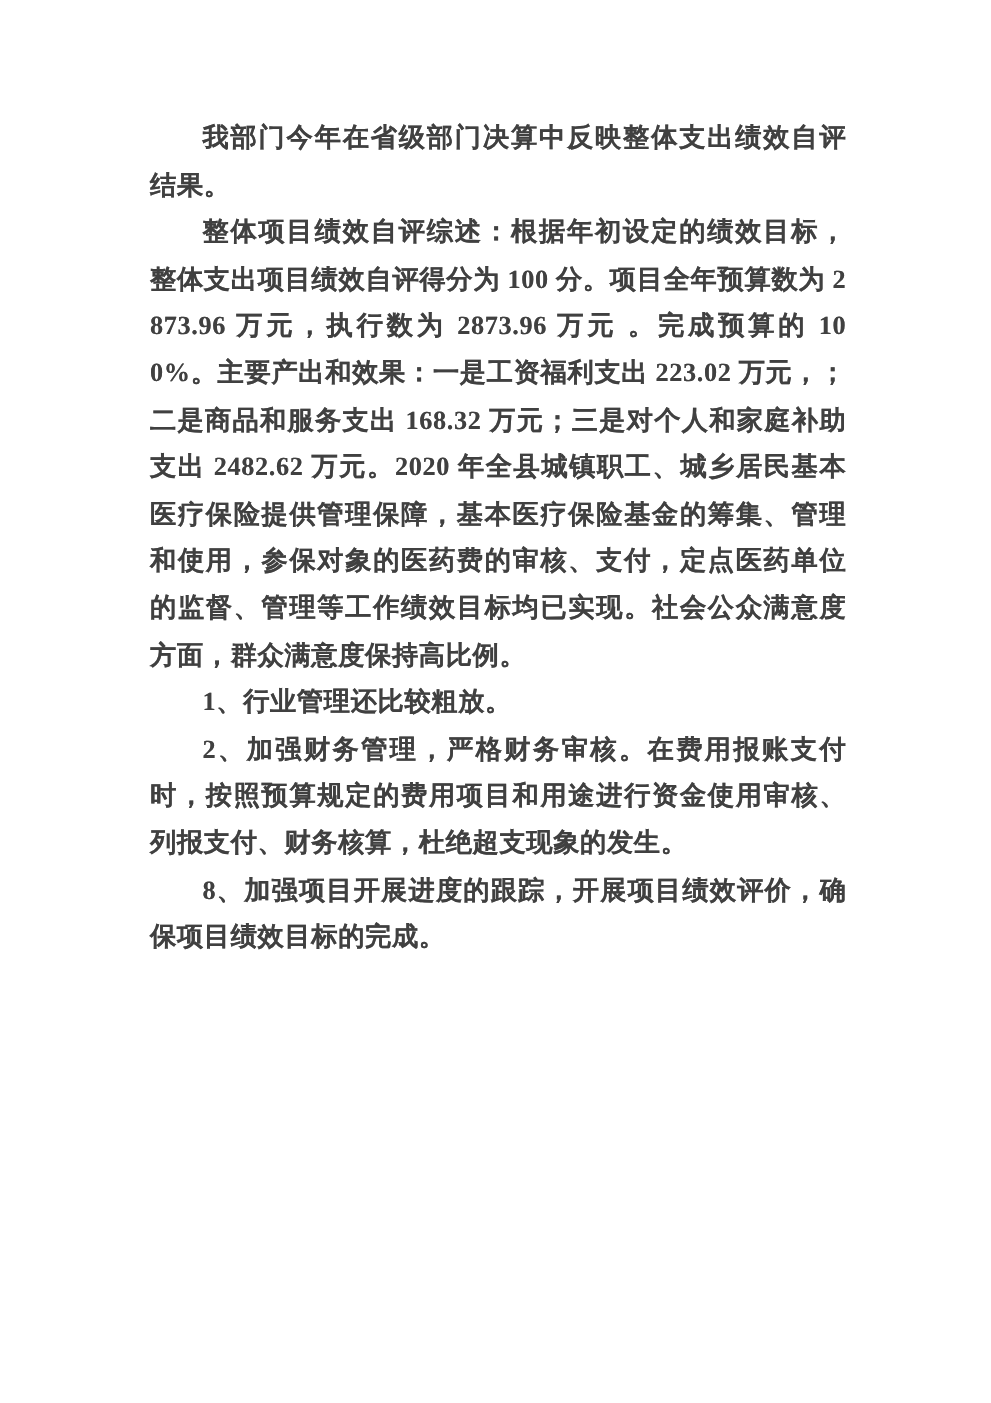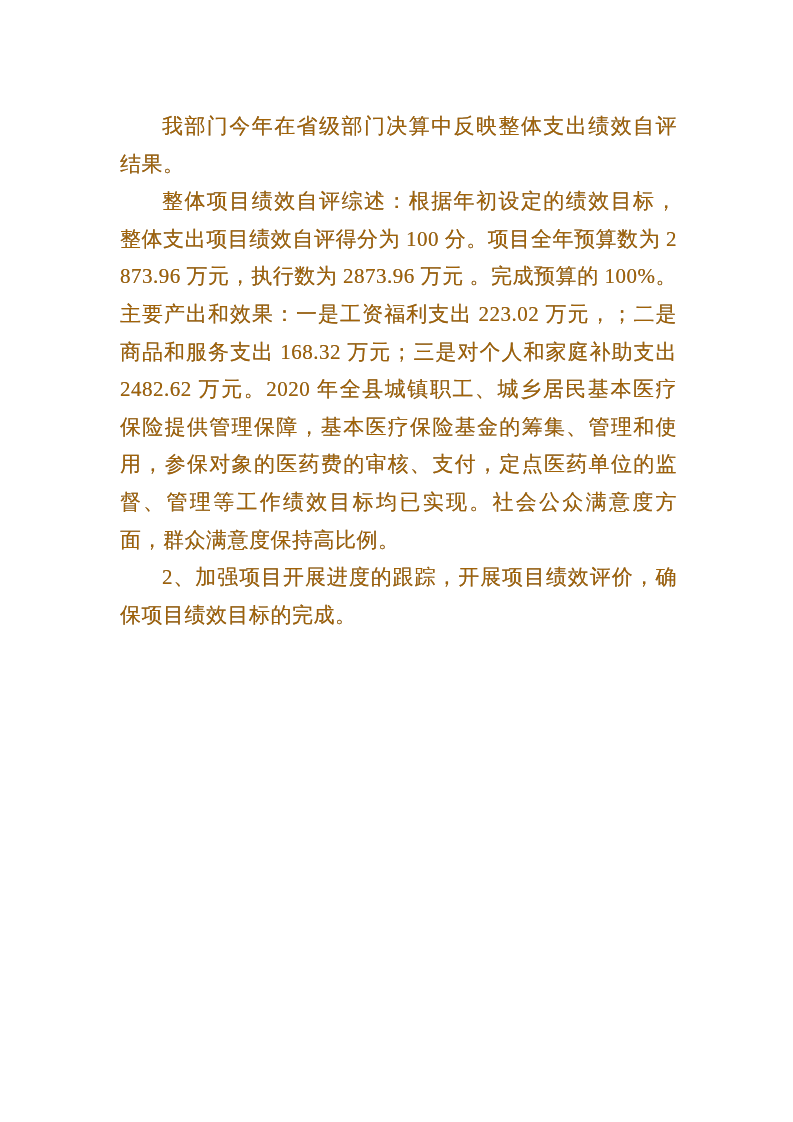--- a/index.html
+++ b/index.html
@@ -11,23 +11,24 @@
     position: relative;
     width: 793px;
     height: 1122px;
     background: #ffffff;
     overflow: hidden;
     font-family: "Liberation Serif", "DejaVu Serif", serif;
   }
   .doc-body {
     position: absolute;
     left: 120px;
-    top: 108px;
+    top: 92px;
     width: 557px;
-    color: #a16207;
+    color: #404040;
+    font-weight: bold;
   }
   .doc-body p {
     margin: 0;
     padding: 0;
     font-size: 21px;
     line-height: 37.6px;
     text-indent: 2em;
     text-align: justify;
     letter-spacing: 0.5px;
     word-break: break-all;
@@ -35,15 +36,17 @@
     text-shadow: 0 0 0.4px rgba(30,30,30,0.55);
   }
 </style>
 </head>
 <body>
 
 <div class="page">
   <div class="doc-body">
     <p>我部门今年在省级部门决算中反映整体支出绩效自评结果。</p>
     <p>整体项目绩效自评综述：根据年初设定的绩效目标，整体支出项目绩效自评得分为 100 分。项目全年预算数为 2873.96 万元，执行数为 2873.96 万元 。完成预算的 100%。主要产出和效果：一是工资福利支出 223.02 万元，；二是商品和服务支出 168.32 万元；三是对个人和家庭补助支出 2482.62 万元。2020 年全县城镇职工、城乡居民基本医疗保险提供管理保障，基本医疗保险基金的筹集、管理和使用，参保对象的医药费的审核、支付，定点医药单位的监督、管理等工作绩效目标均已实现。社会公众满意度方面，群众满意度保持高比例。</p>
-    <p>2、加强项目开展进度的跟踪，开展项目绩效评价，确保项目绩效目标的完成。</p>
+    <p>1、行业管理还比较粗放。</p>
+    <p>2、加强财务管理，严格财务审核。在费用报账支付时，按照预算规定的费用项目和用途进行资金使用审核、列报支付、财务核算，杜绝超支现象的发生。</p>
+    <p>8、加强项目开展进度的跟踪，开展项目绩效评价，确保项目绩效目标的完成。</p>
   </div>
 </div>
 
 </body></html>

